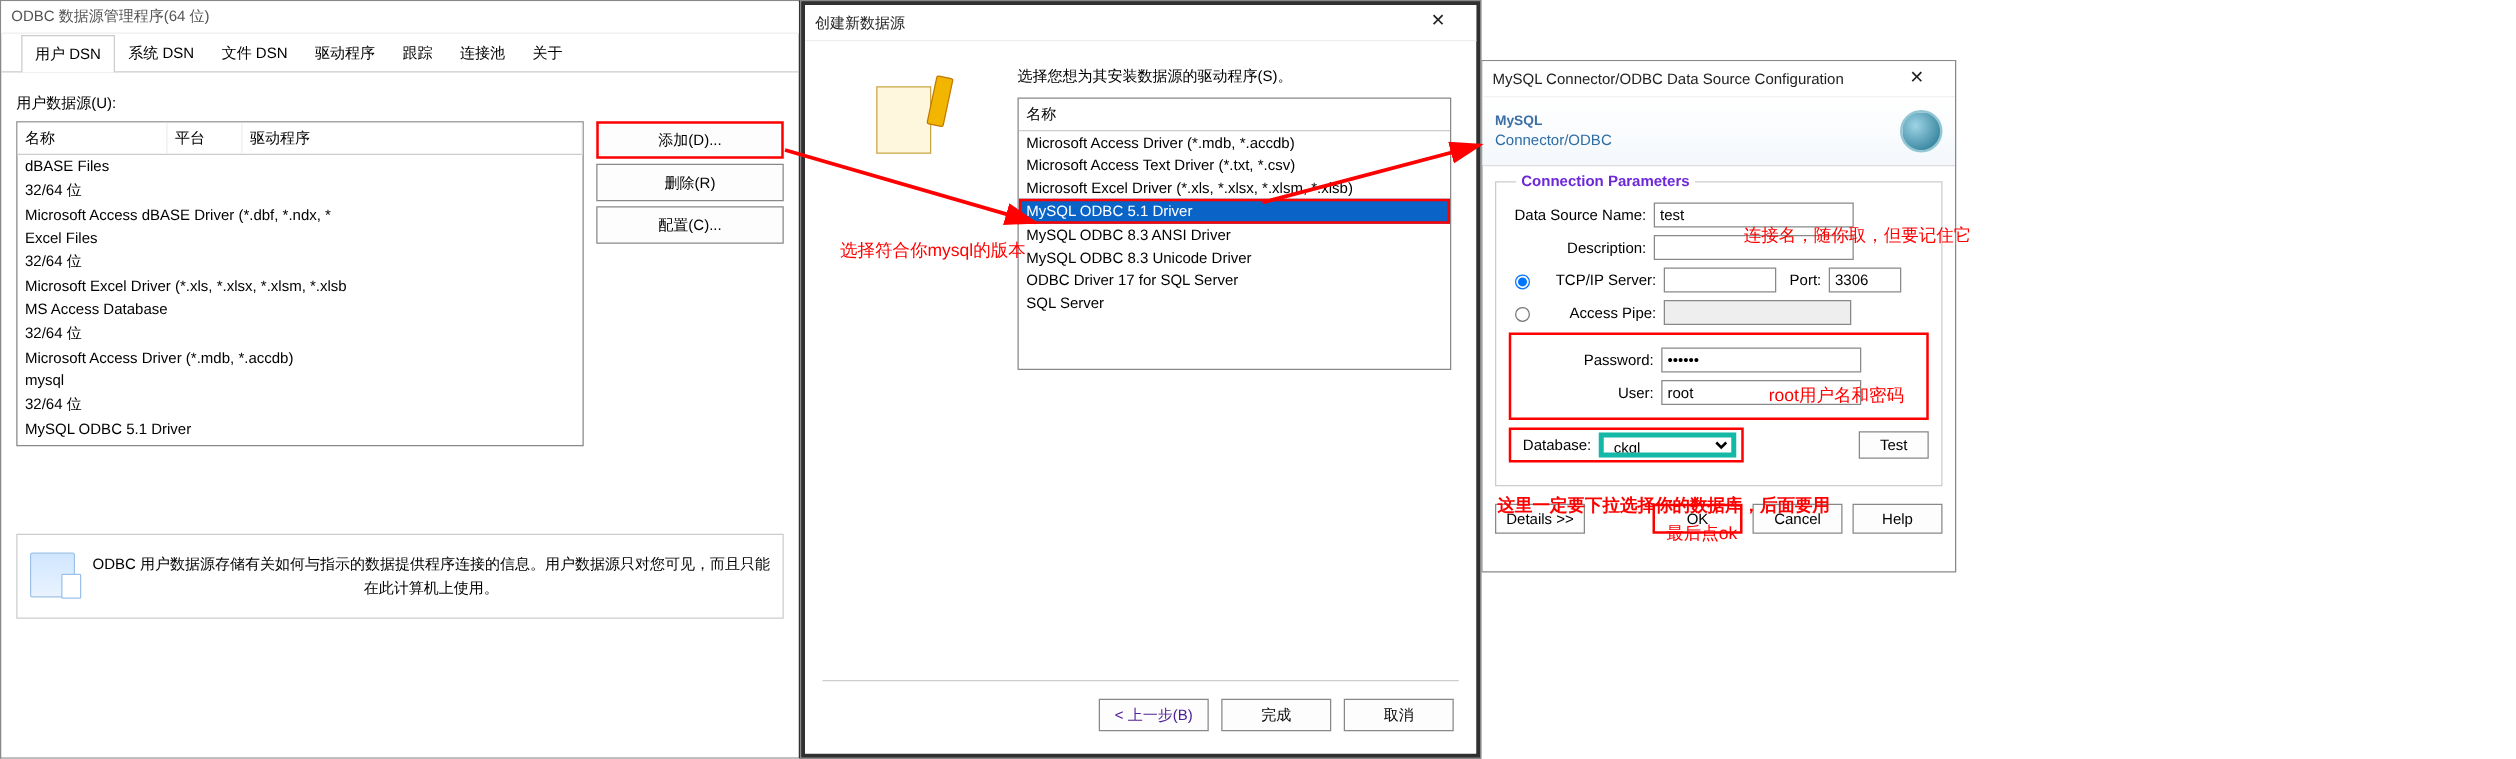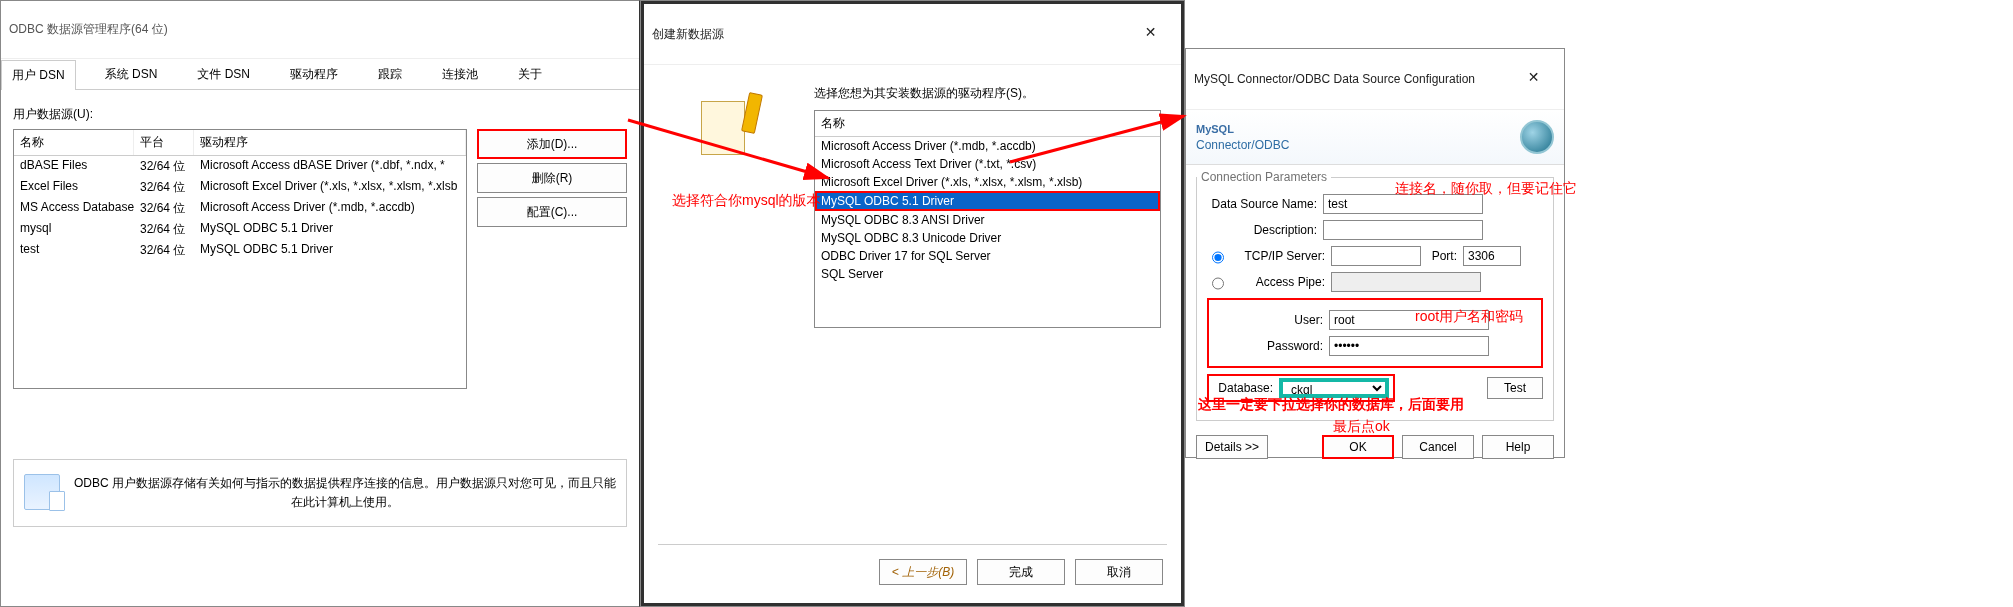--- a/index.html
+++ b/index.html
@@ -1,35 +1,35 @@
 <!DOCTYPE html>
 <html><head>
 <meta charset="utf-8">
 <style>
 * { box-sizing: border-box; font-family: "Microsoft YaHei", "Segoe UI", Tahoma, sans-serif; font-size: 12px; }
 body { margin: 0; padding: 0; background: #fff; width: 2013px; height: 607px; position: relative; overflow: hidden; }
 .window { position: absolute; background: #fff; border: 1px solid #888; }
-.titlebar { background: #fff; color: #555; padding: 20px 8px; display: flex; justify-content: space-between; align-items: center; border-bottom: 1px solid #eee; }
+.titlebar { background: #fff; color: #555; padding: 4px 8px; display: flex; justify-content: space-between; align-items: center; border-bottom: 1px solid #eee; }
 .titlebar .close { width: 45px; height: 20px; text-align: center; cursor: pointer; font-size: 14px; }
 
 
 #w1 { left: 0; top: 0; width: 640px; height: 607px; border-right: 1px solid #333; }
-#w1 .tabs { border-bottom: 1px solid #ccc; display: flex; padding-left: 0; gap: 18px; }
+#w1 .tabs { border-bottom: 1px solid #ccc; display: flex; padding-left: 16px; }
 #w1 .tab { padding: 6px 10px; border: 1px solid transparent; border-bottom: none; cursor: pointer; }
 #w1 .tab.active { border-color: #ccc; background: #fff; position: relative; top: 1px; }
 #w1 .body { padding: 16px 12px; }
 #w1 .label-top { margin-bottom: 6px; }
 #w1 .list-area { display: flex; gap: 10px; }
 #w1 .list { border: 1px solid #888; width: 456px; height: 260px; overflow: hidden; }
 #w1 .list-header { display: flex; border-bottom: 1px solid #ccc; background: #fff; }
 #w1 .list-header .col { padding: 4px 6px; border-right: 1px solid #eee; }
 #w1 .c-name { width: 120px; }
 #w1 .c-plat { width: 60px; }
 #w1 .c-drv { flex: 1; }
-#w1 .list-row { display: flex; }
+#w1 .list-row { display: flex; flex-direction: column; }
 #w1 .list-row .cell { padding: 2px 6px; white-space: nowrap; overflow: hidden; }
 #w1 .btns { display: flex; flex-direction: column; gap: 4px; }
 #w1 .btn { width: 150px; height: 30px; border: 1px solid #888; background: #fdfdfd; cursor: pointer; }
 #w1 .btn.hl { border: 2px solid #ff0000; }
 #w1 .info-box { margin-top: 70px; border: 1px solid #ccc; padding: 14px 10px; display: flex; gap: 14px; align-items: flex-start; }
 #w1 .info-icon { width: 36px; height: 36px; background: linear-gradient(#cfe6ff,#eaf3ff); border: 1px solid #9bc1e8; border-radius: 2px; position: relative; flex-shrink: 0; }
 #w1 .info-icon::after { content: ""; position: absolute; right: -6px; bottom: -2px; width: 14px; height: 18px; background: #fff; border: 1px solid #9bc1e8; border-radius: 1px; }
 
 
 #w2 { left: 640px; top: 0; width: 545px; height: 607px; background: #303030; padding: 3px; }
@@ -52,21 +52,21 @@
 #w2 .hr { position: absolute; bottom: 58px; left: 14px; right: 14px; border-top: 1px solid #ccc; }
 
 
 #w3 { left: 1185px; top: 48px; width: 380px; height: 410px; border: 1px solid #888; }
 #w3 .titlebar { color: #222; }
 #w3 .banner { height: 55px; background: linear-gradient(#fff,#f4f8fc); display: flex; align-items: center; justify-content: space-between; padding: 0 10px; border-bottom: 1px solid #ddd; position: relative; }
 #w3 .brand { font-size: 15px; color: #2e6da4; }
 #w3 .brand .mysql { color: #3a6ea5; font-weight: bold; font-size: 11px; display: block; }
 #w3 .disc { width: 34px; height: 34px; border-radius: 50%; background: radial-gradient(circle at 35% 35%, #9fd4e6, #1b6f8a); border: 2px solid #93c6d4; flex-shrink: 0; }
 #w3 .group { border: 1px solid #ccc; margin: 12px 10px 8px 10px; padding: 10px 10px 12px 10px; position: relative; }
-#w3 .group-title { position: absolute; top: -8px; left: 0; background: #fff; padding: 0 4px; color: #737373; }
+#w3 .group-title { position: absolute; top: -8px; left: 16px; background: #fff; padding: 0 4px; color: #6d28d9; font-weight: bold; }
 #w3 .form-row { display: flex; align-items: center; margin: 6px 0; gap: 6px; }
 #w3 .form-row label { width: 110px; text-align: right; }
 #w3 .form-row input[type=text], #w3 .form-row input[type=password], #w3 .form-row select { border: 1px solid #888; height: 20px; padding: 0 4px; background: #fff; }
 #w3 .wide { width: 160px; }
 #w3 .port { width: 58px; }
 #w3 .radio { width: 12px; }
 #w3 .btn-row { display: flex; gap: 8px; padding: 6px 10px; justify-content: flex-start; align-items: center; }
 #w3 .btn-row .btn { width: 72px; height: 24px; border: 1px solid #888; background: #fdfdfd; cursor: pointer; }
 #w3 .btn-row .spacer { flex: 1; }
 #w3 .btn.ok { border: 2px solid #ff0000; }
@@ -169,21 +169,21 @@
                 <div class="item">MySQL ODBC 8.3 Unicode Driver</div>
                 <div class="item">ODBC Driver 17 for SQL Server</div>
                 <div class="item">SQL Server</div>
               </div>
           </div>
         </div>
       </div>
     </div>
     <div class="hr"></div>
     <div class="bottom-btns">
-      <button class="btn" disabled="" style="color:#a16207;font-style:italic;">&lt; 上一步(B)</button>
+      <button class="btn" disabled="" style="color:#4c1d95;">&lt; 上一步(B)</button>
       <button class="btn">完成</button>
       <button class="btn">取消</button>
     </div>
   </div>
 </div>
 
 <div id="w3" class="window">
   <div class="titlebar">
     <span>MySQL Connector/ODBC Data Source Configuration</span>
     <span class="close">✕</span>
@@ -214,26 +214,26 @@
       <input type="text" class="port" value="3306" style="">
     </div>
     <div class="form-row">
       <input type="radio" class="radio" style="">
       <label style="width:92px;">Access Pipe:</label>
       <input type="text" style="width: 150px; background: rgb(238, 238, 238);" disabled="">
     </div>
 
     <div class="red-box1">
       <div class="form-row">
+        <label>Password:</label>
+        <input type="text" class="wide" value="••••••" style="">
+      </div>
+      <div class="form-row">
         <label>User:</label>
         <input type="text" class="wide" value="root" style="">
-      </div>
-      <div class="form-row">
-        <label>Password:</label>
-        <input type="text" class="wide" value="••••••" style="">
       </div>
     </div>
 
     <div class="form-row">
       <div style="border:2px solid #ff0000; display:flex; align-items:center; padding:2px 4px; gap:6px;">
         <label style="width:60px;">Database:</label>
         <select style="width:110px;height:20px;border:4px solid #14b8a6;">
           <option>ckgl</option>
         </select>
       </div>

